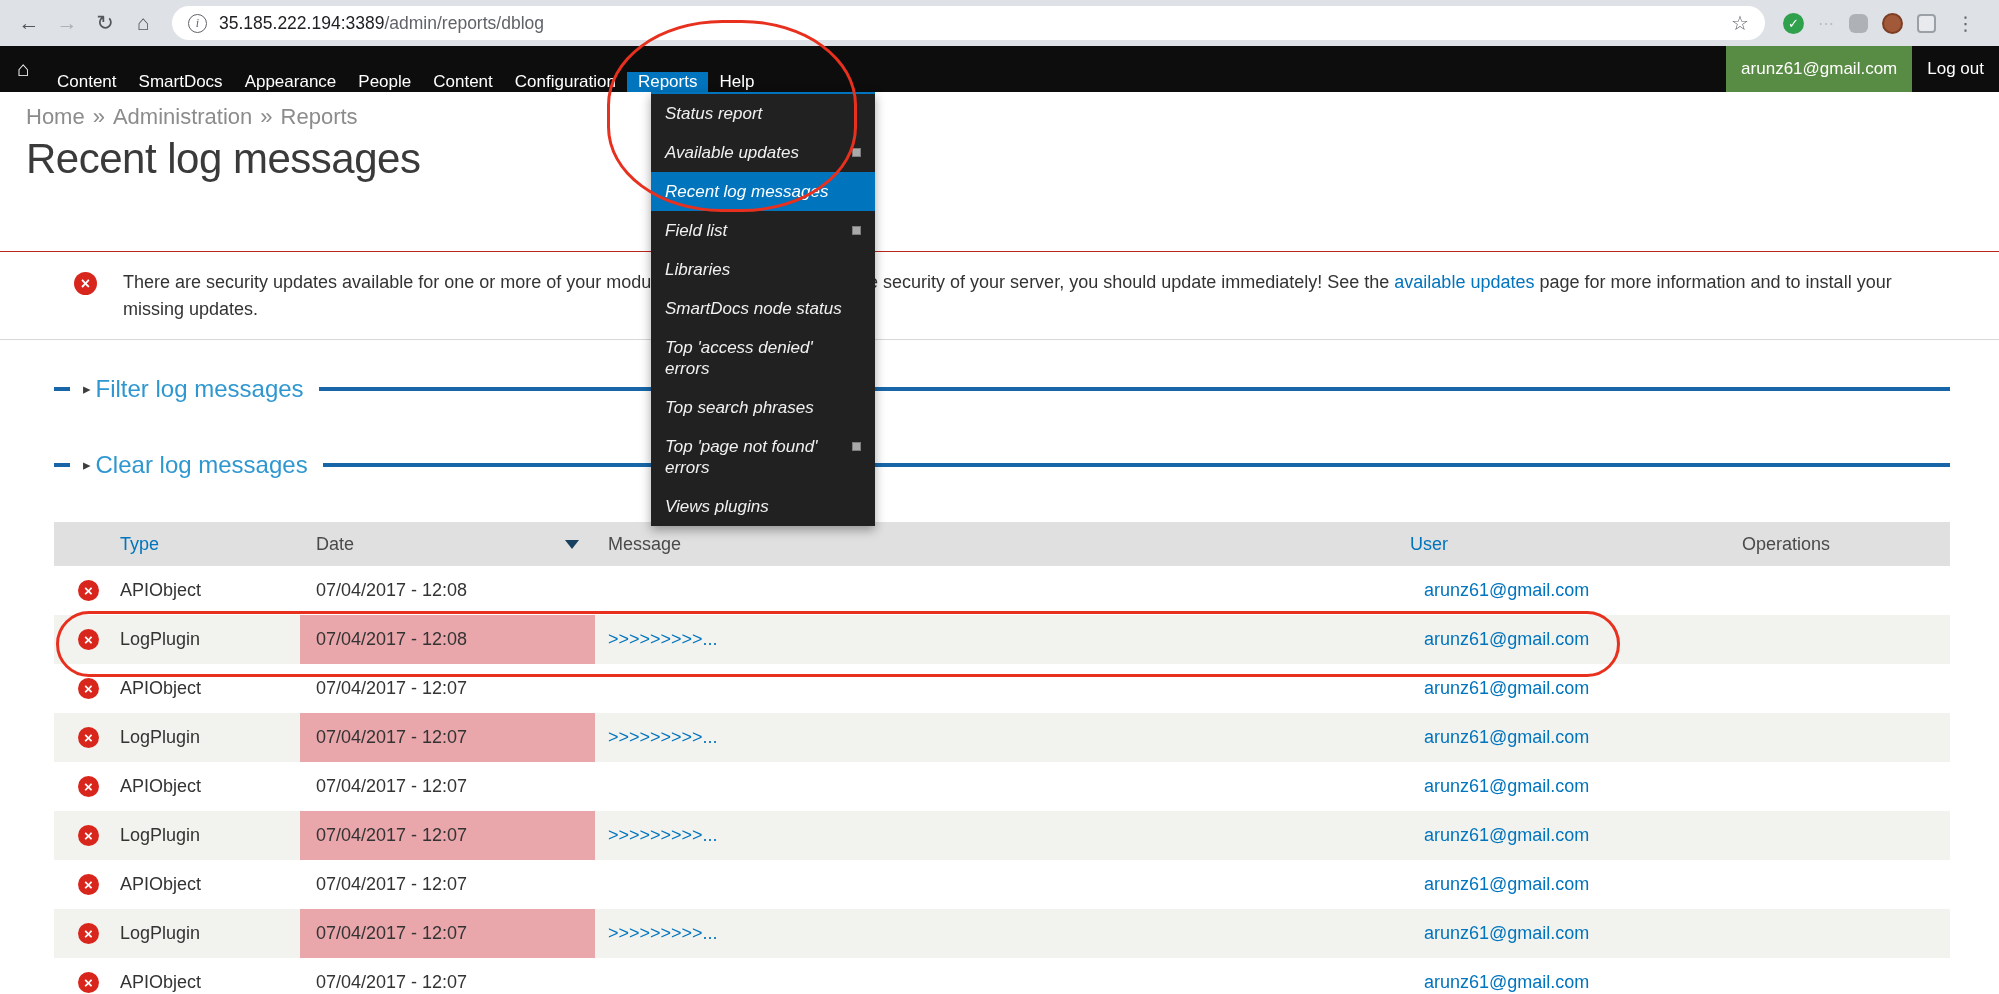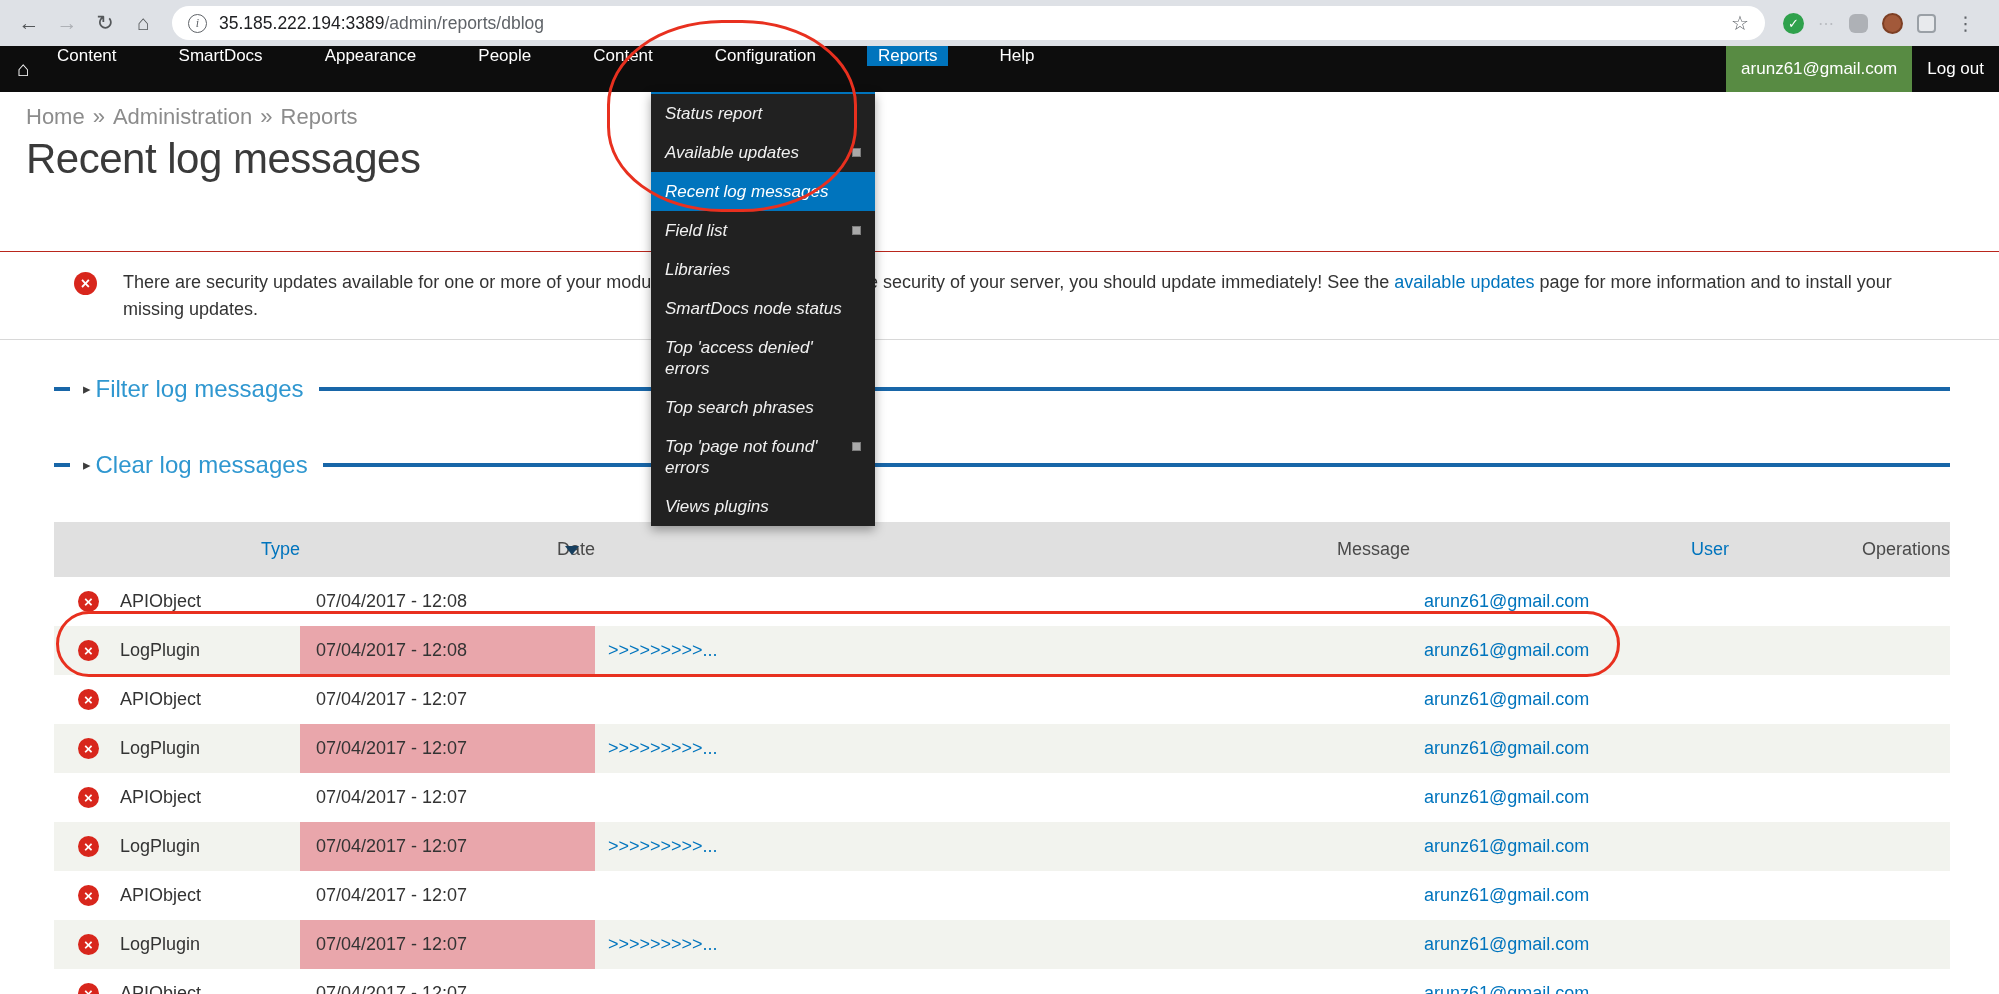--- a/index.html
+++ b/index.html
@@ -26,21 +26,21 @@
   .ext-check{width:21px;height:21px;border-radius:50%;background:#2fa14c;color:#fff;font-size:13px;display:flex;align-items:center;justify-content:center;}
   .ext-dots{color:#b9bcc1;font-size:16px;letter-spacing:1px;}
   .ext-blob{width:19px;height:19px;border-radius:6px;background:#aeb1b6;}
   .ext-brown{width:21px;height:21px;border-radius:50%;background:#a2593a;border:2px solid #7d3f24;}
   .ext-square{width:19px;height:19px;border-radius:4px;background:#e8eaed;border:2px solid #9aa0a6;}
   .kebab-icon{font-size:19px;color:#5f6368;padding:0 6px;cursor:pointer;}
 
   
   .toolbar{height:46px;background:var(--toolbar-black);display:flex;align-items:stretch;color:#fff;font-size:17px;position:relative;z-index:40;}
   .tb-home{width:46px;display:flex;align-items:center;justify-content:center;font-size:21px;cursor:pointer;}
-  .tb-menu{display:flex;align-items:flex-start;flex:1;gap:40px;}
+  .tb-menu{display:flex;align-items:flex-end;flex:1;}
   .tb-item{padding:0 11px;display:flex;align-items:center;cursor:pointer;white-space:nowrap;}
   .tb-active{background:var(--accent-blue);}
   .tb-right{display:flex;align-items:stretch;}
   .account-badge{background:var(--account-green);display:flex;align-items:center;padding:0 15px;cursor:pointer;}
   .logout{display:flex;align-items:center;padding:0 15px;cursor:pointer;}
 
   
   .dropdown{position:absolute;top:92px;left:627px;width:224px;background:var(--menu-dark);border-top:2px solid var(--accent-blue);z-index:60;box-shadow:0 4px 10px rgba(0,0,0,.35);}
   .dd-item{display:flex;align-items:flex-start;justify-content:space-between;padding:9px 14px;color:#f1f1f1;font-size:17px;line-height:21px;cursor:pointer;}
   .dd-item .dd-label{flex:1;}
@@ -64,21 +64,21 @@
   .fieldset-bar{display:flex;align-items:center;margin-left:54px;margin-right:49px;height:30px;}
   .fs-first{margin-top:34px;}
   .fs-second{margin-top:46px;}
   .fs-dash{width:16px;height:4px;background:var(--fieldset-line);margin-right:13px;flex:none;}
   .fs-legend{display:flex;align-items:center;font-size:24px;color:var(--fieldset-text);white-space:nowrap;cursor:pointer;}
   .fs-arrow{font-size:15px;color:#3c3c3c;margin-right:5px;}
   .fs-line{flex:1;height:4px;background:var(--fieldset-line);margin-left:15px;}
 
   
   .log-table{width:1896px;margin:42px 0 0 54px;border-collapse:collapse;table-layout:fixed;font-size:18px;}
-  .log-table th{height:55px;background:var(--header-gray);text-align:right;font-weight:normal;color:#4a4a4a;}
+  .log-table th{height:44px;background:var(--header-gray);text-align:left;font-weight:normal;color:#4a4a4a;}
   .th-type{padding-left:66px;}
   .th-link{color:var(--accent-blue);}
   .th-date{position:relative;background:var(--accent-blue);color:#fff;padding-left:16px;cursor:pointer;}
   .sort-arrow{position:absolute;right:16px;top:50%;margin-top:-4px;width:0;height:0;border-left:7px solid transparent;border-right:7px solid transparent;border-top:9px solid #173f5f;}
   .th-msg{padding-left:13px;}
   .th-ops{padding-left:13px;}
   .log-table td{height:49px;vertical-align:middle;color:#333;}
   .row-apiobject{background:#fff;}
   .row-logplugin{background:var(--row-alt);}
   .col-type{padding-left:24px;}

